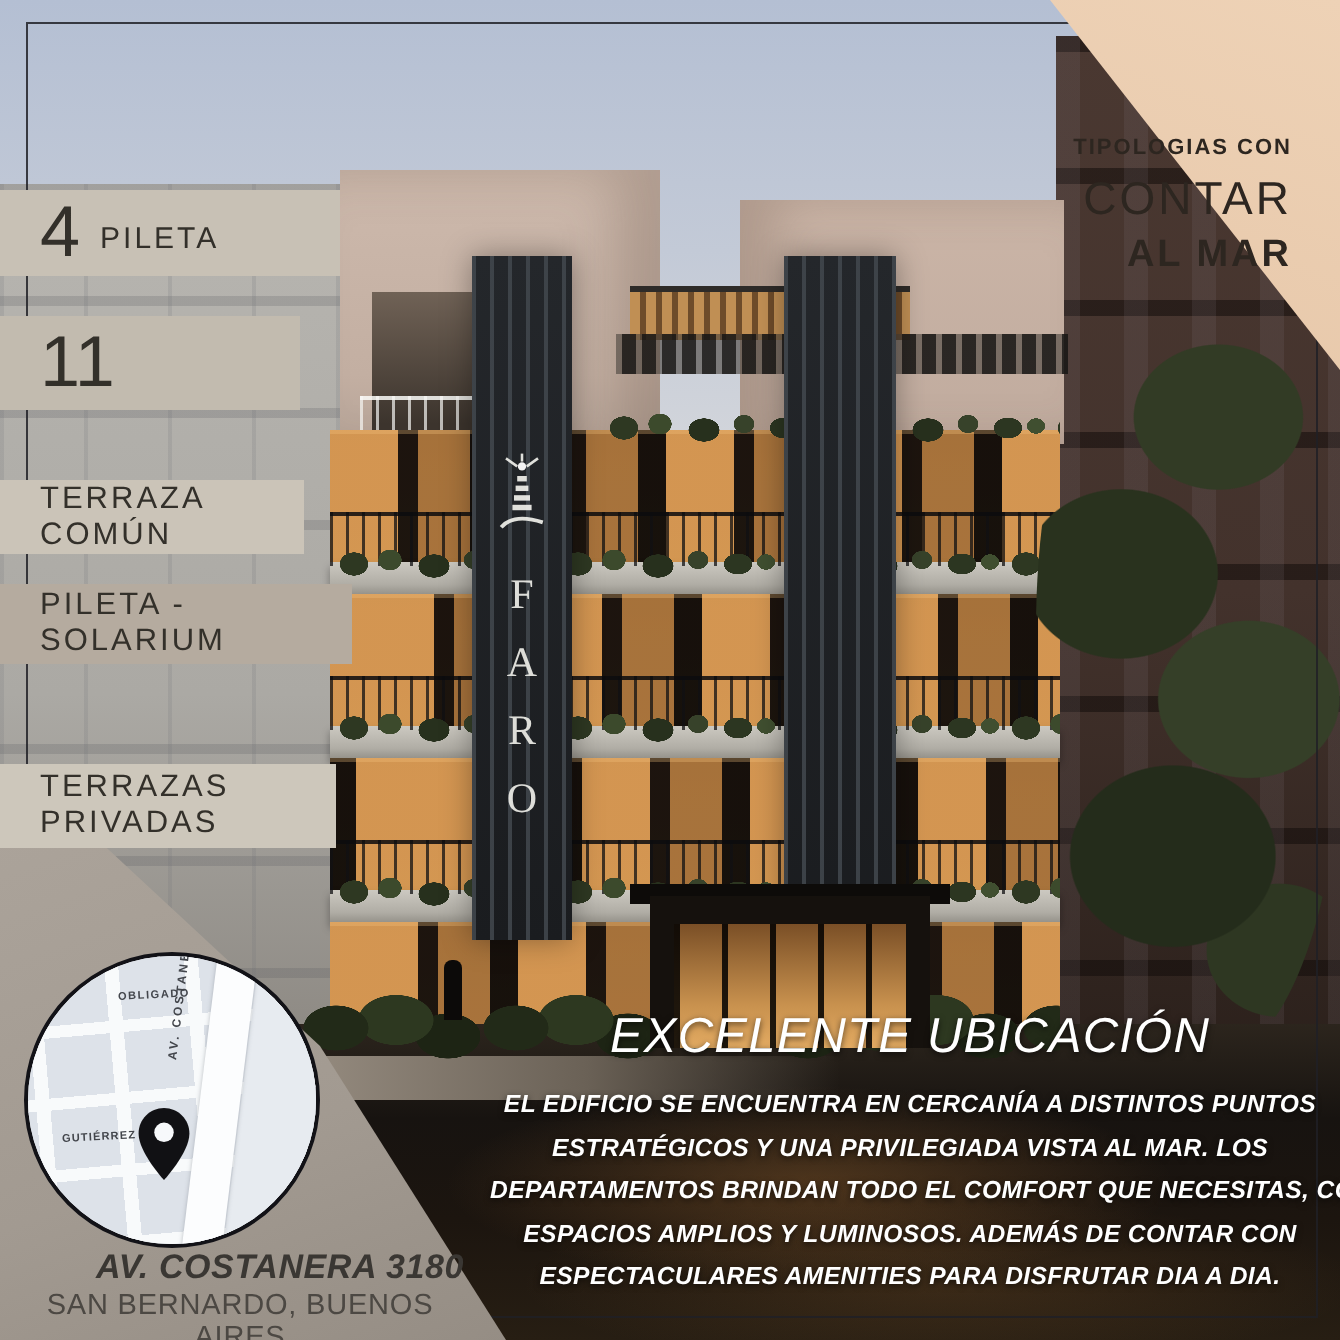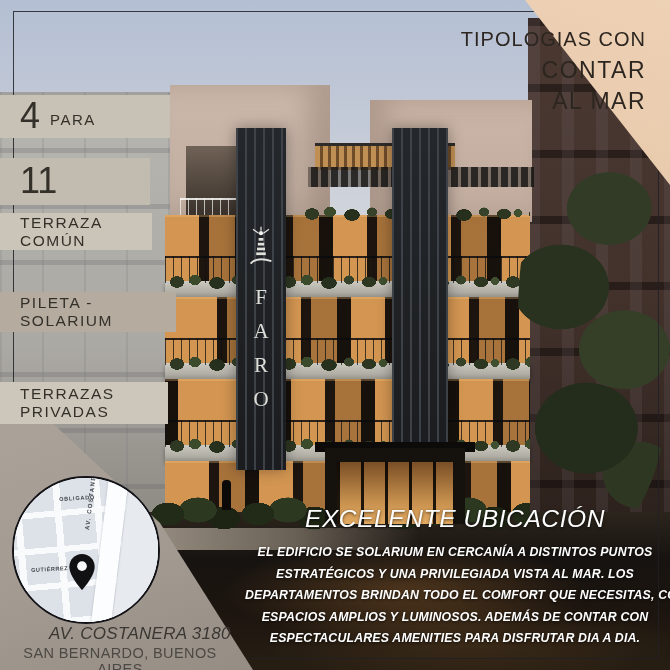--- a/index.html
+++ b/index.html
@@ -96,34 +96,34 @@
 
   
   .frame{left:13px;top:11px;width:644px;height:646px;z-index:6;
     border:1.5px solid rgba(32,32,38,.85);}
 
   
   .banner{right:0;top:0;width:300px;height:260px;z-index:25;
     clip-path:polygon(155px 0,300px 0,300px 185px);
     background:linear-gradient(200deg,#eed2b6 0%,#e3c2a3 100%);}
   .banner-text{right:24px;top:28px;z-index:26;text-align:right;color:#2d2620;}
-  .banner-line1{font-size:20px;letter-spacing:1px;font-weight:400;}
+  .banner-line1{font-size:11px;letter-spacing:1px;font-weight:700;margin-top:40px;}
   .banner-line2{font-size:23px;letter-spacing:1.5px;margin-top:6px;font-weight:400;}
-  .banner-line3{font-size:23px;letter-spacing:1.5px;margin-top:4px;font-weight:400;}
+  .banner-line3{font-size:19px;letter-spacing:1.5px;margin-top:4px;font-weight:700;}
 
   
   .badge{position:absolute;left:0;z-index:40;display:flex;align-items:center;
     padding-left:20px;box-sizing:border-box;color:#33302a;}
   .badge-value{font-size:36px;line-height:1;font-weight:500;margin-right:10px;
     position:relative;top:-1px;}
   .badge-label{font-size:15px;letter-spacing:1.5px;font-weight:400;padding-top:6px;}
   .badge3 .badge-label,.badge4 .badge-label,.badge5 .badge-label{padding-top:0;font-size:15.5px;}
   .badge1{top:95px;width:170px;height:43px;background:#c8c1b5;}
   .badge2{top:158px;width:150px;height:47px;background:#c2bbaf;}
-  .badge3{top:213px;width:152px;height:37px;background:#cbc4b8;}
+  .badge3{top:240px;width:152px;height:37px;background:#cbc4b8;}
   .badge4{top:292px;width:176px;height:40px;background:#b5ab9f;}
   .badge5{top:358px;width:168px;height:42px;background:#cdc7bb;margin-top:24px;}
 
   
   .panel{left:0;top:393px;width:260px;height:277px;z-index:30;
     clip-path:polygon(0 0,20px 0,160px 130px,253px 277px,0 277px);
     background:linear-gradient(160deg,#aca49b 0%,#a29a91 60%,#958d84 100%);}
   .map-circle{left:12px;top:476px;width:144px;height:144px;z-index:31;border-radius:50%;
     border:2.5px solid #121217;overflow:hidden;background:#eef1f4;}
   .map-grid{position:absolute;left:-25%;top:-25%;width:150%;height:150%;
@@ -134,21 +134,21 @@
   .map-beach{position:absolute;left:74%;top:-12%;width:50%;height:124%;
     transform:rotate(7deg);background:#e7ebf0;}
   .map-road{position:absolute;left:60%;top:-12%;width:14%;height:124%;
     transform:rotate(7deg);background:#fcfdfe;box-shadow:0 0 2px rgba(120,125,135,.5);}
   .map-label{position:absolute;color:#43464c;font-weight:700;white-space:nowrap;}
   .lbl-obligado{left:31%;top:12%;font-size:5.5px;letter-spacing:.8px;transform:rotate(-3deg);}
   .lbl-costanera{left:51%;top:34%;font-size:6px;letter-spacing:1.4px;transform:rotate(-83deg);transform-origin:left center;}
   .lbl-gutierrez{left:12%;top:61%;font-size:5.5px;letter-spacing:.6px;transform:rotate(-3deg);}
   .map-pin{position:absolute;left:38%;top:53%;width:26px;height:36px;}
   .address1{left:40px;top:624px;width:200px;z-index:32;text-align:center;
-    font-style:italic;font-weight:400;font-size:17px;color:#3a3733;letter-spacing:.3px;}
+    font-style:italic;font-weight:700;font-size:17px;color:#3a3733;letter-spacing:.3px;}
   .address2{left:8px;top:645px;width:224px;z-index:32;text-align:center;
     font-size:14.5px;color:#4c4843;letter-spacing:.4px;}
 
   
   .loc{left:245px;top:505px;width:420px;z-index:32;text-align:center;color:#fff;
     font-style:italic;text-shadow:0 1px 3px rgba(0,0,0,.65);}
   .loc-title{font-size:24.5px;font-weight:400;letter-spacing:.6px;margin-bottom:9px;}
   .loc-line{font-size:12.3px;font-weight:700;line-height:21.6px;
     letter-spacing:.2px;white-space:nowrap;}
 </style>
@@ -226,21 +226,21 @@
 
   <div class="abs banner"></div>
   <div class="abs banner-text">
     <div class="banner-line1">TIPOLOGIAS CON</div>
     <div class="banner-line2">CONTAR</div>
     <div class="banner-line3">AL MAR</div>
   </div>
 
   <div class="badge badge1">
     <span class="badge-value">4</span>
-    <span class="badge-label">PARA</span>
+    <span class="badge-label">PILETA</span>
   </div>
   <div class="badge badge2">
     <span class="badge-value">11</span>
   </div>
   <div class="badge badge3">
     <span class="badge-label">TERRAZA COMÚN</span>
   </div>
   <div class="badge badge4">
     <span class="badge-label">PILETA - SOLARIUM</span>
   </div>
@@ -261,20 +261,20 @@
         <path d="M12 0C5.4 0 0 5.4 0 12c0 9 12 22 12 22s12-13 12-22C24 5.4 18.6 0 12 0z" fill="#111114"></path>
         <circle cx="12" cy="11.5" r="4.6" fill="#f7f9fb"></circle>
       </svg>
     </div>
   </div>
   <div class="abs address1">AV. COSTANERA 3180</div>
   <div class="abs address2">SAN BERNARDO, BUENOS AIRES</div>
 
   <div class="abs loc">
     <div class="loc-title">EXCELENTE UBICACIÓN</div>
-    <div class="loc-line">EL EDIFICIO SE SOLARIUM EN CERCANÍA A DISTINTOS PUNTOS</div>
+    <div class="loc-line">EL EDIFICIO SE ENCUENTRA EN CERCANÍA A DISTINTOS PUNTOS</div>
     <div class="loc-line">ESTRATÉGICOS Y UNA PRIVILEGIADA VISTA AL MAR. LOS</div>
     <div class="loc-line">DEPARTAMENTOS BRINDAN TODO EL COMFORT QUE NECESITAS, CON</div>
     <div class="loc-line">ESPACIOS AMPLIOS Y LUMINOSOS. ADEMÁS DE CONTAR CON</div>
     <div class="loc-line">ESPECTACULARES AMENITIES PARA DISFRUTAR DIA A DIA.</div>
   </div>
 
 </div>
 
 </body></html>

